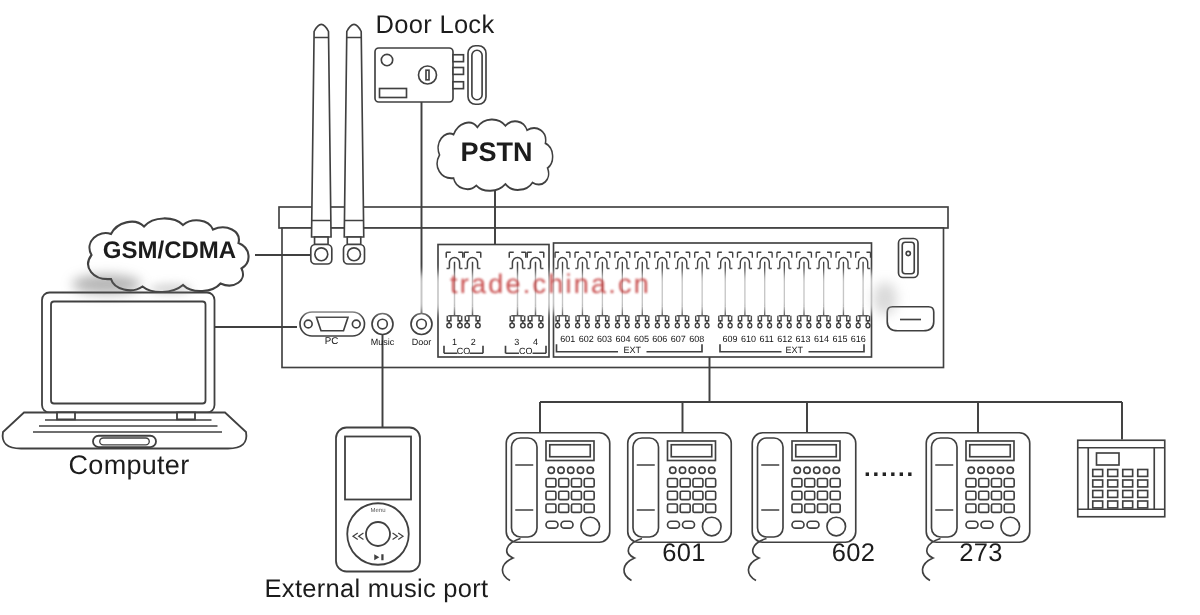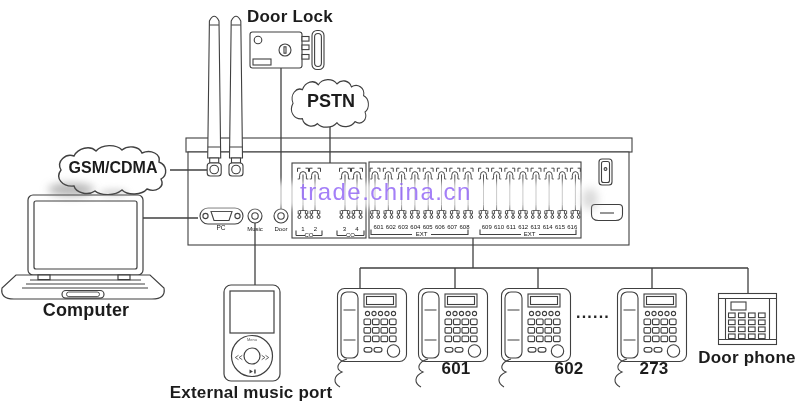--- a/index.html
+++ b/index.html
@@ -1,29 +1,29 @@
 <!DOCTYPE html>
 <html><head>
 <meta charset="utf-8">
 <style>
   html,body{margin:0;padding:0;background:#fff;}
   .canvas{position:relative;width:800px;height:410px;background:#fff;overflow:hidden;
           font-family:"Liberation Sans",sans-serif;}
   .canvas svg{position:absolute;left:0;top:0;}
   .lbl{position:absolute;color:#1c1c1c;white-space:nowrap;line-height:1;
        transform:translateX(-50%);}
-  .lbl.big{font-size:17px;font-weight:700;letter-spacing:0.2px;}
+  .lbl.big{font-size:17px;font-weight:400;letter-spacing:0.2px;}
   .lbl.cloudtxt{font-weight:700;}
   .lbl.tiny{font-size:6px;color:#141414;}
   .lbl.tiny65{font-size:6.5px;color:#141414;}
   .lbl.nums{font-size:6px;color:#141414;word-spacing:0.6px;}
   .wm-band{position:absolute;left:196px;top:182px;width:392px;height:26px;
            background:rgba(255,255,255,0.70);filter:blur(3px);}
-  .wm-text{position:absolute;left:300px;top:180px;font-size:24px;letter-spacing:1.5px;
-           color:#8b5cf6;opacity:0.78;filter:blur(0.7px);line-height:1;}
+  .wm-text{position:absolute;left:300px;top:180px;font-size:18px;letter-spacing:1.5px;
+           color:#b91c1c;opacity:0.78;filter:blur(0.7px);line-height:1;}
   .blob{position:absolute;border-radius:50%;}
   .blob1{left:48px;top:183px;width:46px;height:13px;background:rgba(90,90,90,0.45);filter:blur(4px);}
   .blob2{left:100px;top:189px;width:28px;height:7px;background:rgba(120,120,120,0.30);filter:blur(3px);}
   .blob3{left:582px;top:188px;width:16px;height:22px;background:rgba(150,150,150,0.35);filter:blur(4px);}
   .menu-lbl{position:absolute;left:252px;top:338px;font-size:4px;color:#555;
             transform:translateX(-50%);line-height:1;}
   .dots{font-size:16px;font-weight:700;letter-spacing:1.2px;color:#222;}
 </style>
 </head>
 <body>
@@ -253,21 +253,20 @@
 
 <div class="lbl big" style="left:290px;top:8px;">Door Lock</div>
 <div class="lbl cloudtxt" style="left:331px;top:92px;font-size:18px;">PSTN</div>
 <div class="lbl big" style="left:86px;top:301px;font-size:18px;">Computer</div>
 <div class="lbl cloudtxt" style="left:113px;top:160px;font-size:16px;">GSM/CDMA</div>
 <div class="lbl big" style="left:251px;top:384px;">External music port</div>
 <div class="lbl big" style="left:456px;top:360px;">601</div>
 <div class="lbl big" style="left:569px;top:360px;">602</div>
 <div class="lbl big" style="left:654px;top:360px;">273</div>
 <div class="lbl dots" style="left:593px;top:305px;">......</div>
-<div class="lbl big" style="left:747px;top:349px;">Door phone</div>
 
 <div class="lbl tiny65" style="left:221px;top:225px;">PC</div>
 <div class="lbl tiny" style="left:255px;top:225.5px;">Music</div>
 <div class="lbl tiny" style="left:281px;top:225.5px;">Door</div>
 <div class="lbl tiny" style="left:303px;top:225.5px;">1</div>
 <div class="lbl tiny" style="left:315.5px;top:225.5px;">2</div>
 <div class="lbl tiny" style="left:344.5px;top:225.5px;">3</div>
 <div class="lbl tiny" style="left:357px;top:225.5px;">4</div>
 <div class="lbl tiny" style="left:309px;top:232px;">CO</div>
 <div class="lbl tiny" style="left:350.5px;top:232px;">CO</div>

